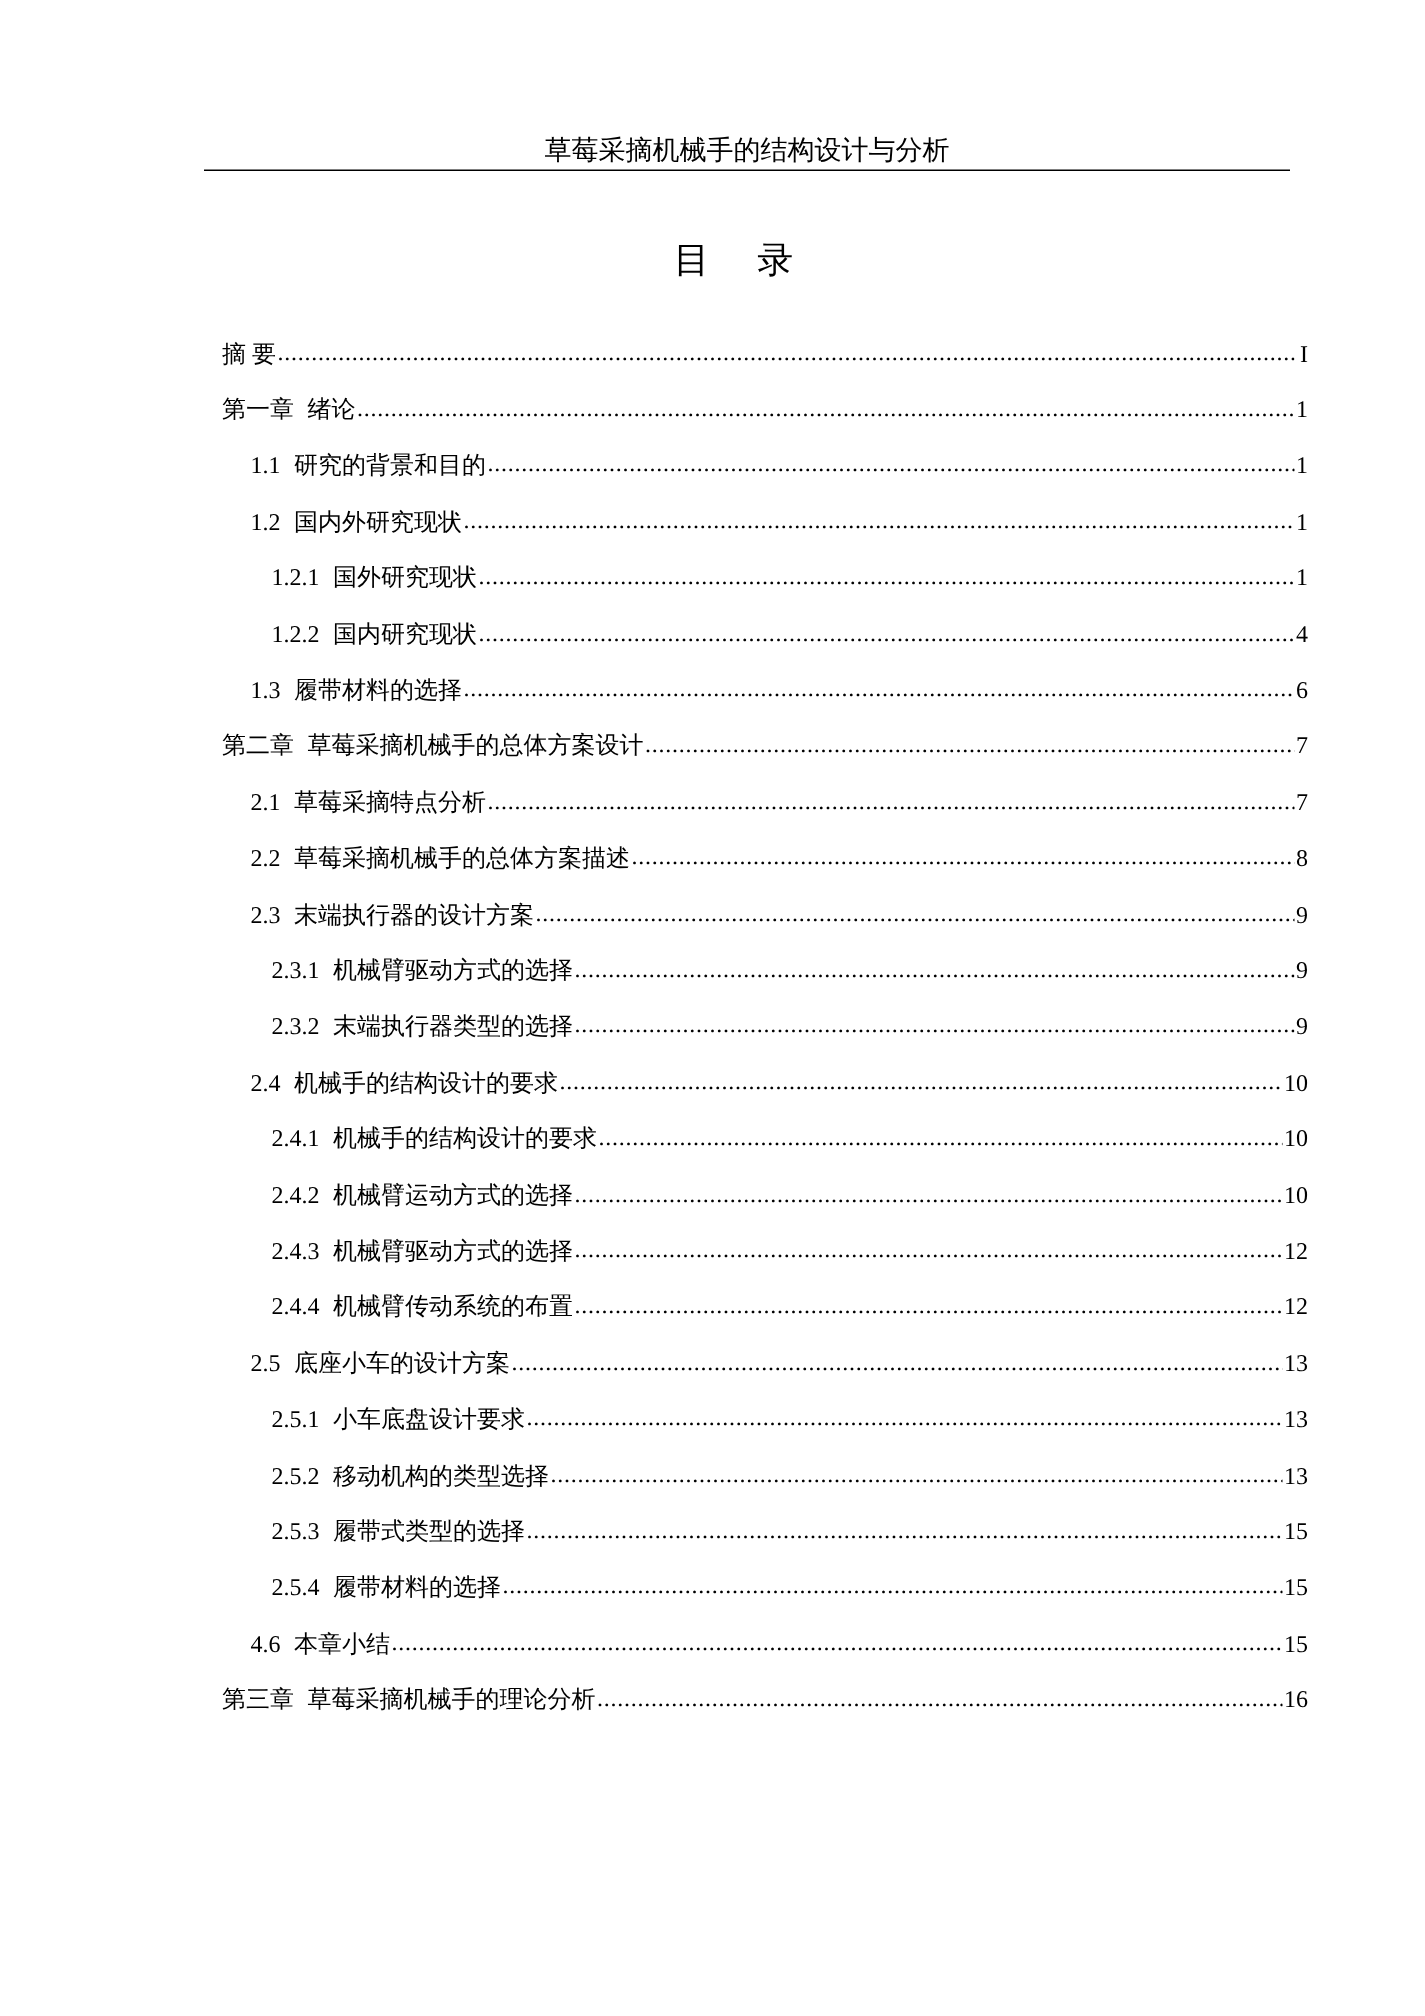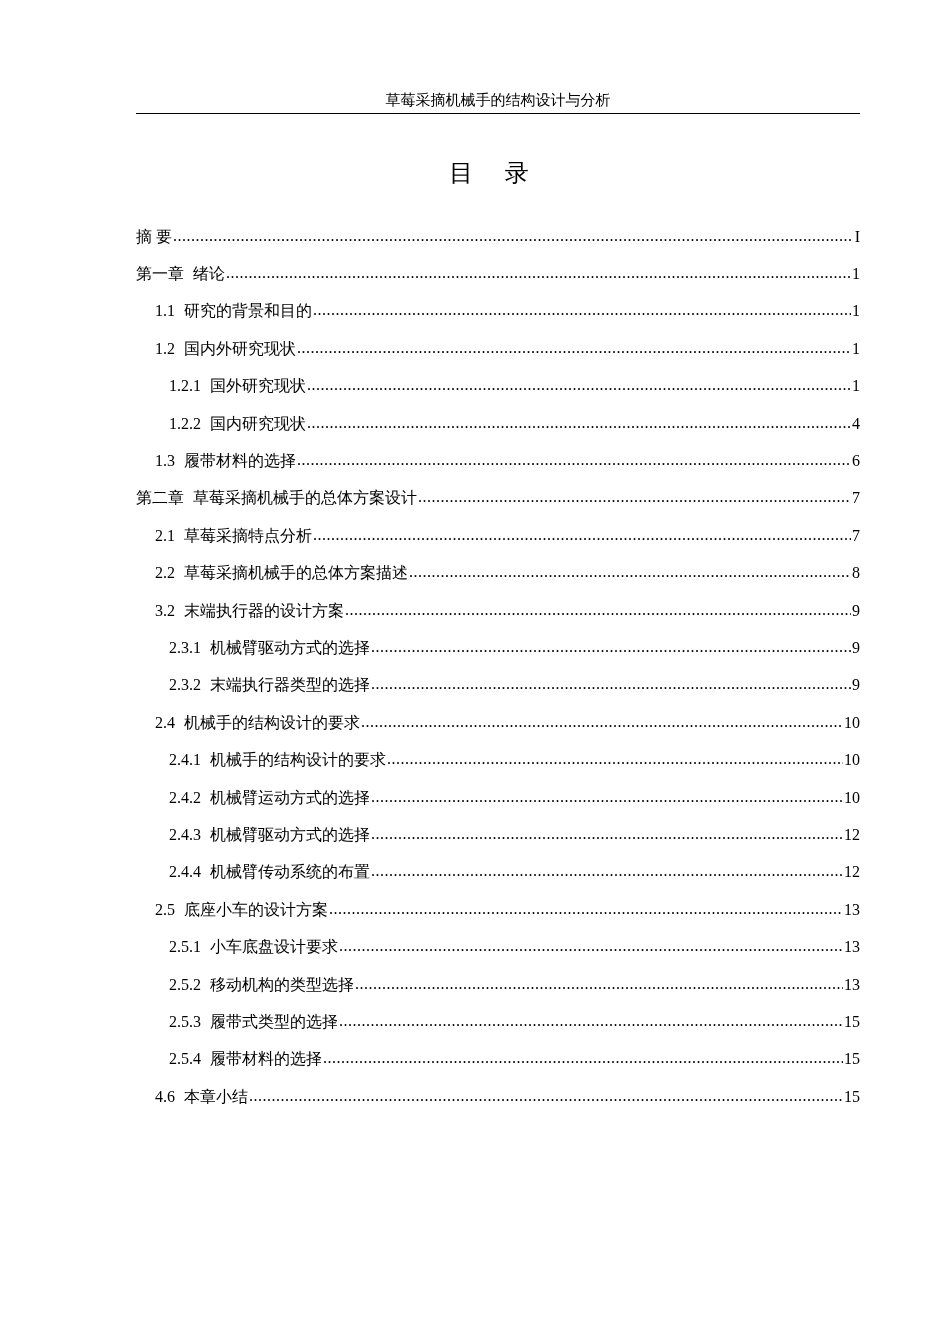--- a/index.html
+++ b/index.html
@@ -1,25 +1,25 @@
 <!DOCTYPE html>
 <html><head>
   <meta charset="utf-8">
   <style>
     html, body { margin: 0; padding: 0; background: #ffffff; }
     body { width: 950px; height: 1344px; position: relative; overflow: hidden;
            font-family: "Liberation Serif", "DejaVu Serif", serif; color: #000; }
     .running-header { position: absolute; left: 136px; top: 90px; width: 724px;
-           text-align: center; font-size: 15px; line-height: 20px; }
+           text-align: center; font-size: 18px; line-height: 20px; }
     .header-rule { position: absolute; left: 136px; top: 113px; width: 724px;
            height: 0; border-top: 1.5px solid #000; }
     .toc-title { position: absolute; left: 0; top: 155px; width: 990px;
            text-align: center; font-family: "DejaVu Sans", sans-serif;
            font-size: 24px; line-height: 36px; letter-spacing: 12px; }
-    .toc-list { position: absolute; left: 136px; top: 218px; width: 724px; }
+    .toc-list { position: absolute; left: 148px; top: 218px; width: 724px; }
     .toc-row { height: 37.4px; display: flex; align-items: center;
            font-size: 16px; line-height: 22px; white-space: nowrap; }
     .toc-row.l1 { padding-left: 0; }
     .toc-row.l2 { padding-left: 19px; }
     .toc-row.l3 { padding-left: 33px; }
     .toc-num { margin-right: 9px; }
     .toc-leader { flex: 1; overflow: hidden; height: 22px; margin: 0 1px;
            position: relative; }
     .toc-leader::before { content: "................................................................................................................................................................................................................................................................................................";
            position: absolute; left: 0; top: -1px; letter-spacing: 0.5px;
@@ -88,21 +88,21 @@
       <span class="toc-leader"></span>
       <span class="toc-page">7</span>
     </div>
     <div class="toc-row l2">
       <span class="toc-num">2.2</span>
       <span class="toc-label">草莓采摘机械手的总体方案描述</span>
       <span class="toc-leader"></span>
       <span class="toc-page">8</span>
     </div>
     <div class="toc-row l2">
-      <span class="toc-num">3.2</span>
+      <span class="toc-num">2.3</span>
       <span class="toc-label">末端执行器的设计方案</span>
       <span class="toc-leader"></span>
       <span class="toc-page">9</span>
     </div>
     <div class="toc-row l3">
       <span class="toc-num">2.3.1</span>
       <span class="toc-label">机械臂驱动方式的选择</span>
       <span class="toc-leader"></span>
       <span class="toc-page">9</span>
     </div>
@@ -171,13 +171,19 @@
       <span class="toc-label">履带材料的选择</span>
       <span class="toc-leader"></span>
       <span class="toc-page">15</span>
     </div>
     <div class="toc-row l2">
       <span class="toc-num">4.6</span>
       <span class="toc-label">本章小结</span>
       <span class="toc-leader"></span>
       <span class="toc-page">15</span>
     </div>
+    <div class="toc-row l1">
+      <span class="toc-num">第三章</span>
+      <span class="toc-label">草莓采摘机械手的理论分析</span>
+      <span class="toc-leader"></span>
+      <span class="toc-page">16</span>
+    </div>
   </div>
 
 </body></html>

